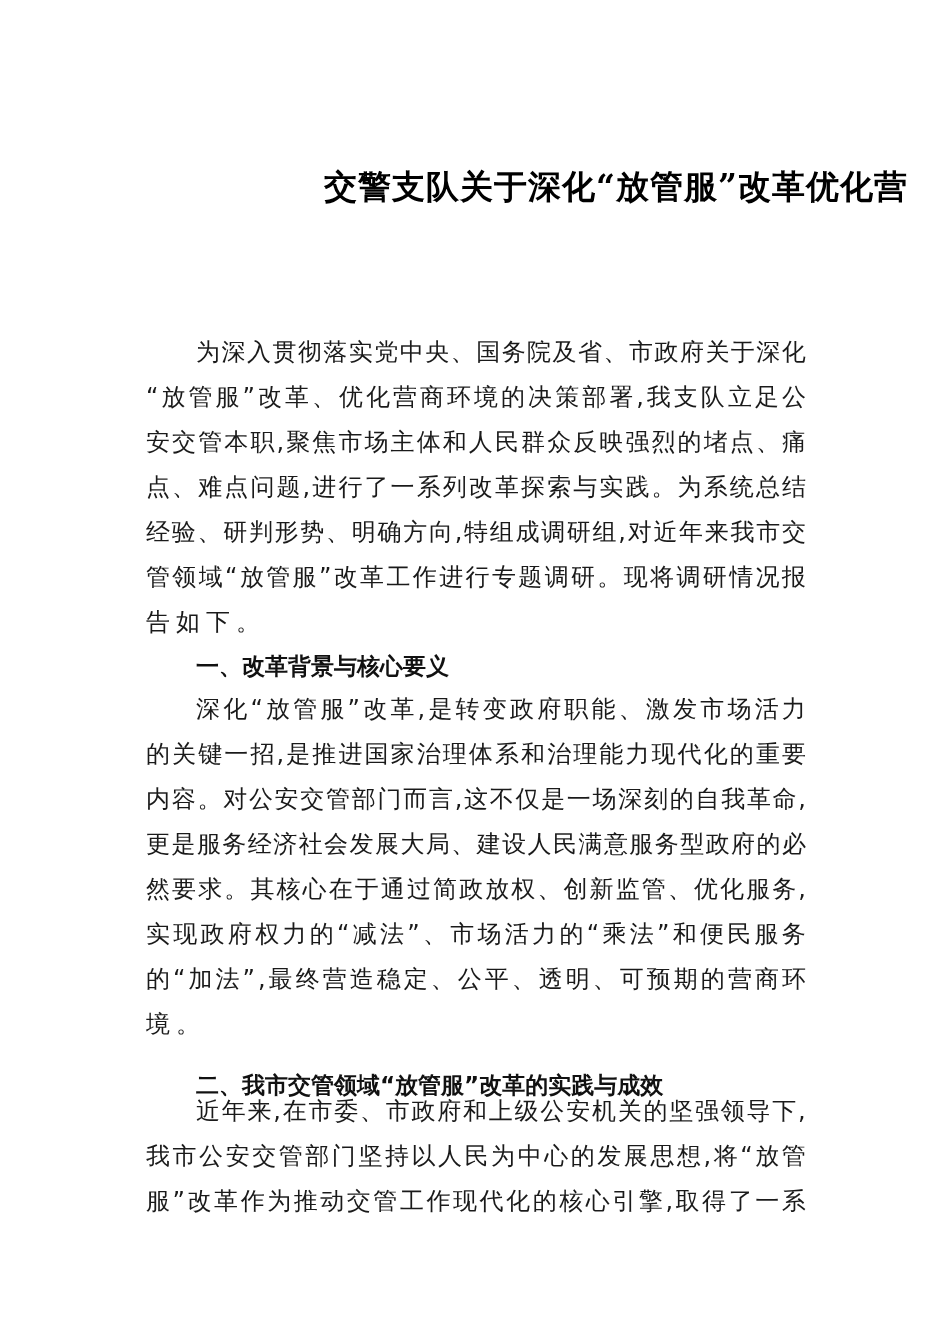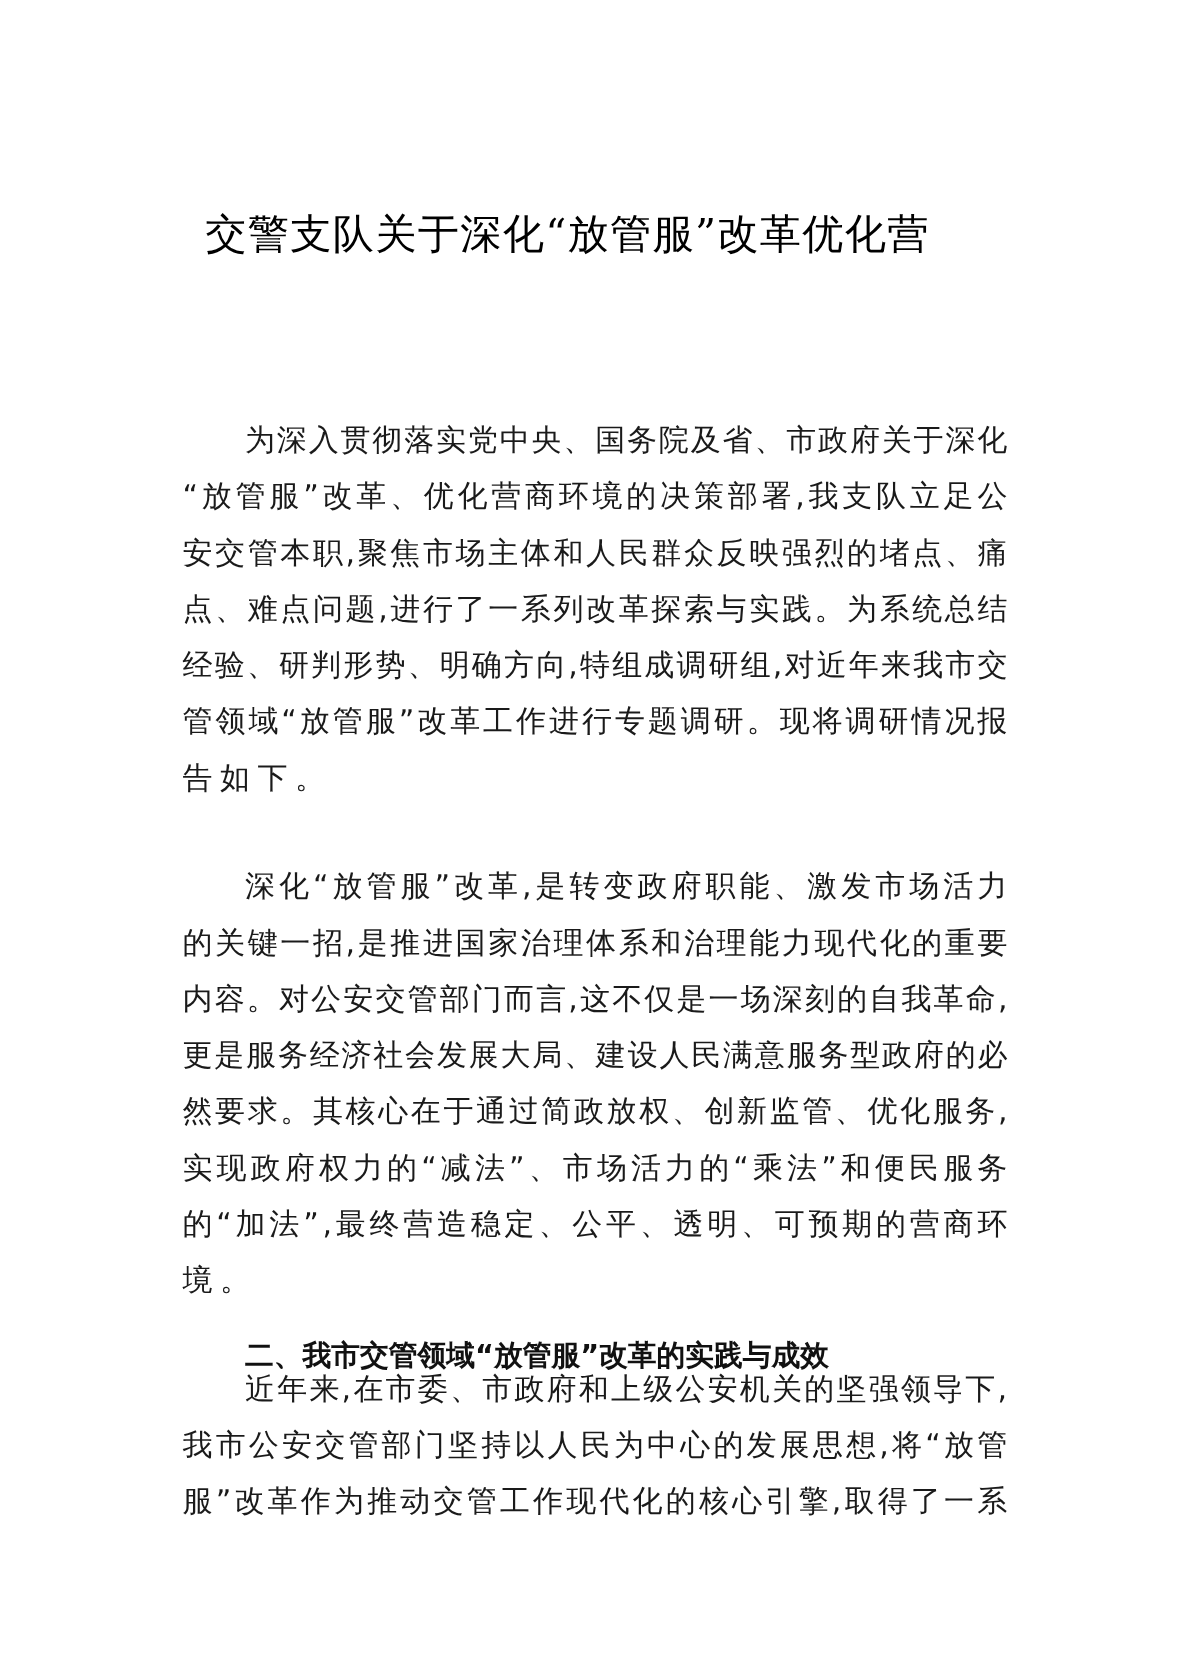--- a/index.html
+++ b/index.html
@@ -1,21 +1,21 @@
 <!DOCTYPE html>
 <html><head>
   <meta charset="utf-8">
   <style>
     html, body { margin: 0; padding: 0; background: #ffffff; }
     body { width: 950px; height: 1344px; position: relative; overflow: hidden; color: #111; }
     .page { position: absolute; left: 0; top: 0; width: 950px; height: 1344px; background: #fff; }
     .title-line {
-      position: absolute; left: 0; width: 908px; text-align: center;
+      position: absolute; left: 0; width: 908px; text-align: right;
       font-family: "DejaVu Serif", "Liberation Serif", serif;
-      font-weight: normal; font-size: 33px; letter-spacing: 1px; color: #000;
+      font-weight: bold; font-size: 33px; letter-spacing: 1px; color: #000;
     }
     .line {
       position: absolute; left: 146px; width: 660px;
       font-family: "DejaVu Sans", "Liberation Sans", sans-serif;
       font-size: 24px; line-height: 30px; color: #1a1a1a;
       text-align: justify; text-align-last: justify; white-space: nowrap;
       display: flex; justify-content: space-between;
     }
     .line.last { justify-content: flex-start; }
     .line.indent { left: 196px; width: 610px; }
@@ -200,20 +200,21 @@
       <span class="ch">况</span>
       <span class="ch">报</span>
     </div>
   <div class="line last" style="top:607px;">
       <span class="ch" style="width: 30px;">告</span>
       <span class="ch" style="width: 30px;">如</span>
       <span class="ch" style="width: 30px;">下</span>
       <span class="ch" style="width: 30px;">。</span>
     </div>
 
+  <div class="heading" style="top:651px;">一、改革背景与核心要义</div>
 
   <div class="line indent" style="top:694px;">
       <span class="ch">深</span>
       <span class="ch">化</span>
       <span class="ch">“</span>
       <span class="ch">放</span>
       <span class="ch">管</span>
       <span class="ch">服</span>
       <span class="ch">”</span>
       <span class="ch">改</span>

